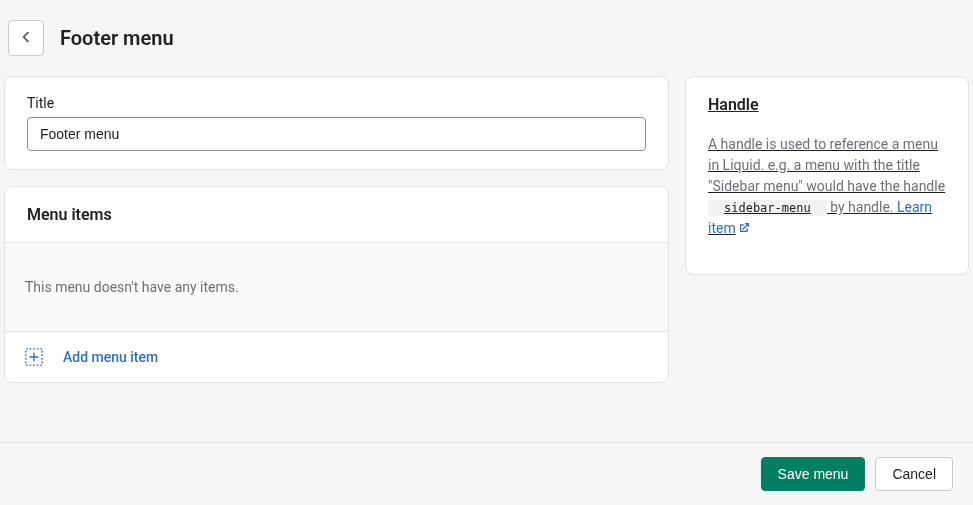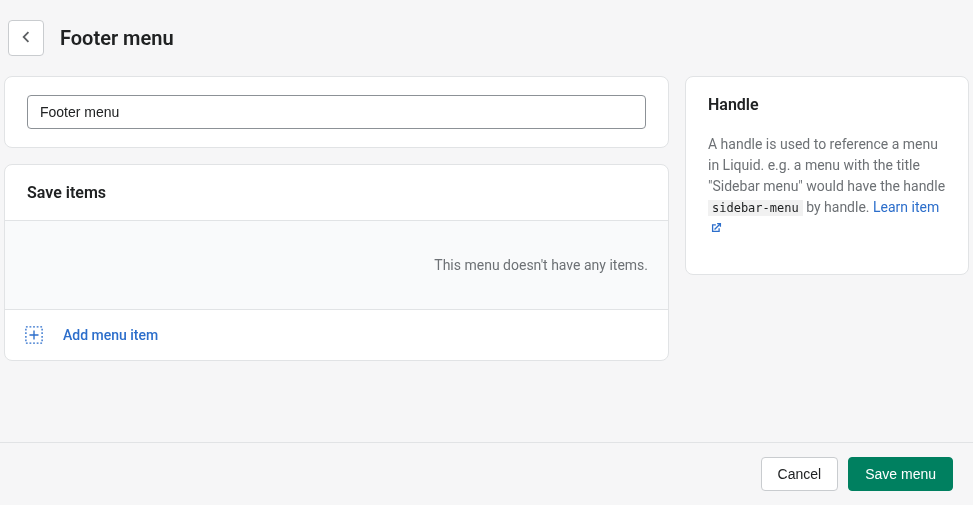--- a/index.html
+++ b/index.html
@@ -48,20 +48,21 @@
       padding: 0 4px;
     }
     .main-col {
       flex: 1;
       display: flex;
       flex-direction: column;
       gap: 16px;
     }
     .side-col {
       width: 284px;
+      text-decoration: underline;
     }
     .card {
       background: #ffffff;
       border: 1px solid #e1e3e5;
       border-radius: 8px;
       box-shadow: 0 0 0 rgba(0,0,0,0);
     }
     .card-pad {
       padding: 18px 22px;
     }
@@ -82,21 +83,21 @@
     }
     .section-heading {
       font-size: 16px;
       font-weight: 600;
       color: #202223;
       padding: 18px 22px;
       border-bottom: 1px solid #e1e3e5;
     }
     .empty-state {
       background: #f9fafb;
-      text-align: right;
+      text-align: left;
       padding: 36px 20px;
       font-size: 14px;
       color: #6d7175;
       border-bottom: 1px solid #e1e3e5;
     }
     .add-item-row {
       display: flex;
       align-items: center;
       gap: 20px;
       padding: 16px 20px;
@@ -127,21 +128,21 @@
     .side-desc {
       font-size: 14px;
       color: #6d7175;
       line-height: 1.5;
       margin-bottom: 16px;
     }
     .code-inline {
       font-family: Menlo, Consolas, monospace;
       font-size: 12px;
       background: #f1f1f1;
-      padding: 1px 4px;
+      padding: 1px 16px;
       border-radius: 0;
       color: #202223;
     }
     .learn-more {
       color: #2c6ecb;
       text-decoration: none;
       font-size: 14px;
     }
     .ext-icon {
       display: inline-block;
@@ -194,26 +195,27 @@
         </svg>
     </span>
   </button>
   <h1 class="page-title">Footer menu</h1>
 </div>
 
 <div class="content">
   <div class="main-col">
     <div class="card">
       <div class="card-pad">
+        <label class="field-label">Title</label>
         <input type="text" class="text-input" value="Footer menu" style="">
       </div>
     </div>
 
     <div class="card">
-      <div class="section-heading">Save items</div>
+      <div class="section-heading">Menu items</div>
       <div class="empty-state">This menu doesn't have any items.</div>
       <div class="add-item-row">
         <span class="add-icon">
           <svg viewBox="0 0 20 20">
             <rect x="1" y="1" width="18" height="18" fill="none" stroke="#2c6ecb" stroke-width="1.5" stroke-dasharray="2,2"></rect>
             <path d="M10 5v10M5 10h10" stroke="#2c6ecb" stroke-width="1.5" fill="none"></path>
           </svg>
         </span>
         <span class="add-text">Add menu item</span>
       </div>
@@ -228,15 +230,15 @@
           <span>A handle is used to reference a menu in Liquid. e.g. a menu with the title "Sidebar menu" would have the handle </span><code class="code-inline">sidebar-menu</code><span> by handle. </span><a href="#" class="learn-more"><span>Learn item</span><span class="ext-icon"><svg viewBox="0 0 20 20">
                   <path d="M11 3h6v6h-2V6.4l-7.3 7.3-1.4-1.4L13.6 5H11V3zM3 5h6v2H5v8h8v-4h2v6H3V5z"></path>
                 </svg></span></a>
         </p>
       </div>
     </div>
   </div>
 </div>
 
 <div class="footer-bar">
+  <button class="btn btn-primary">Save menu</button>
   <button class="btn btn-secondary">Cancel</button>
-  <button class="btn btn-primary">Save menu</button>
 </div>
 
 </body></html>

